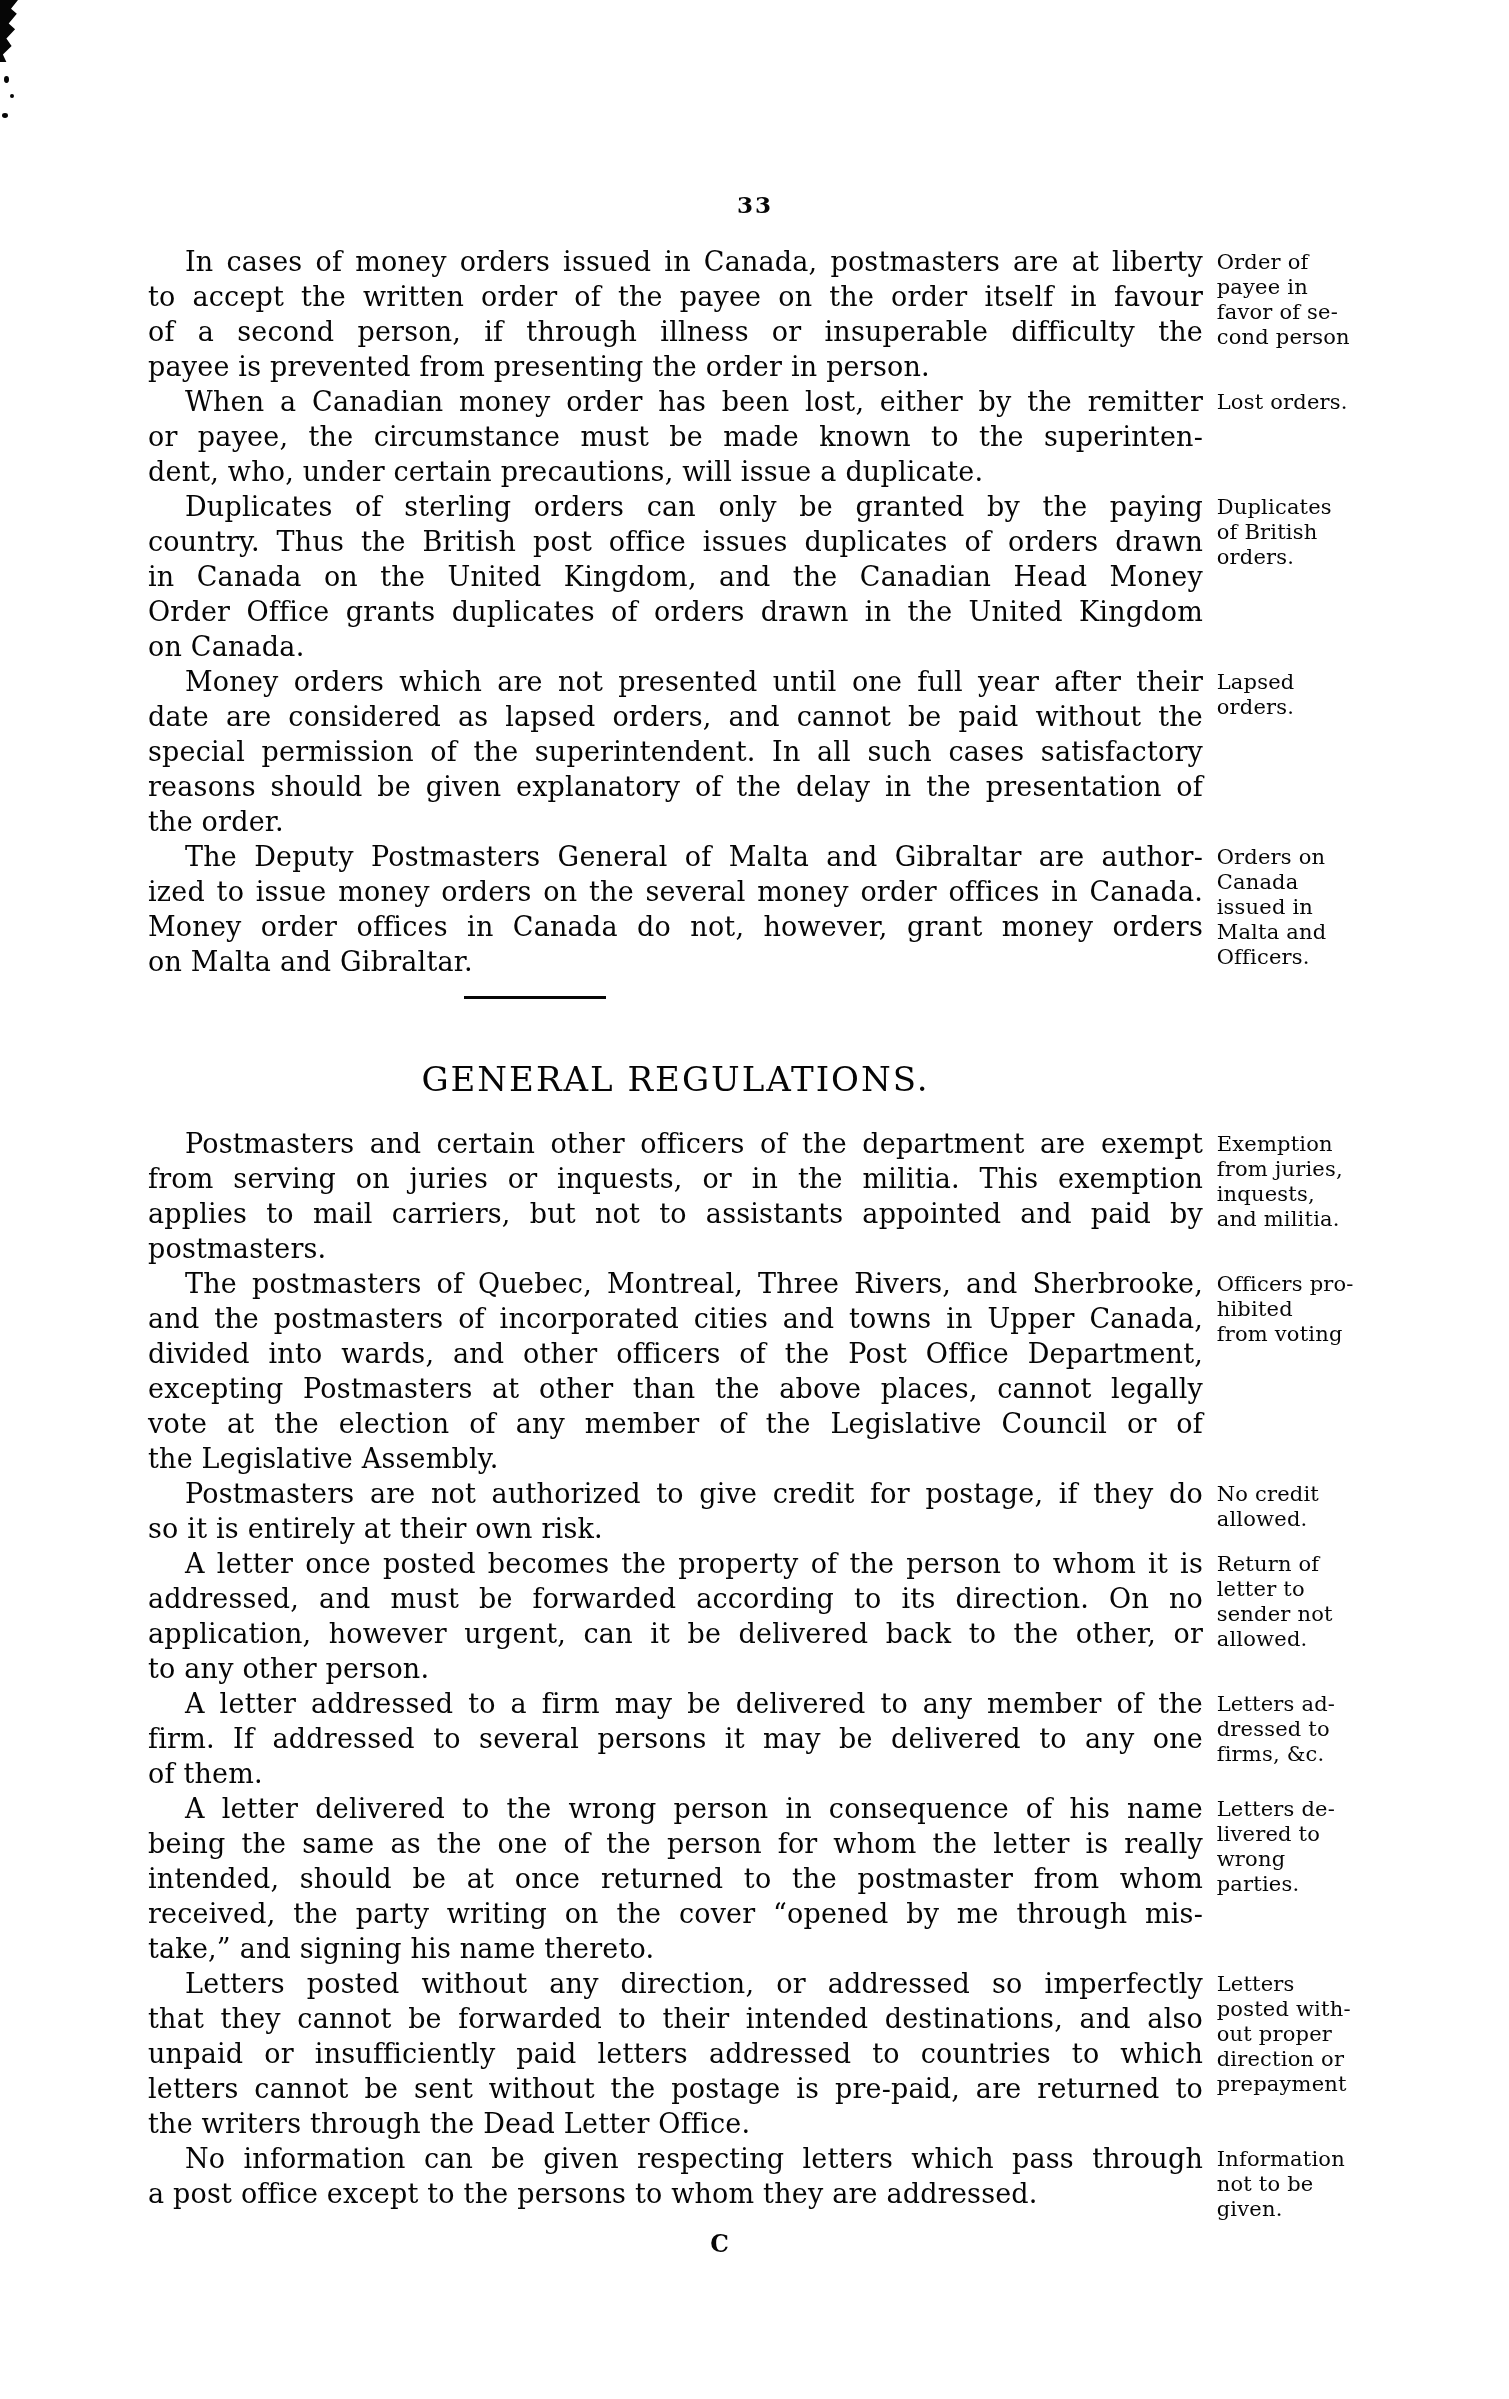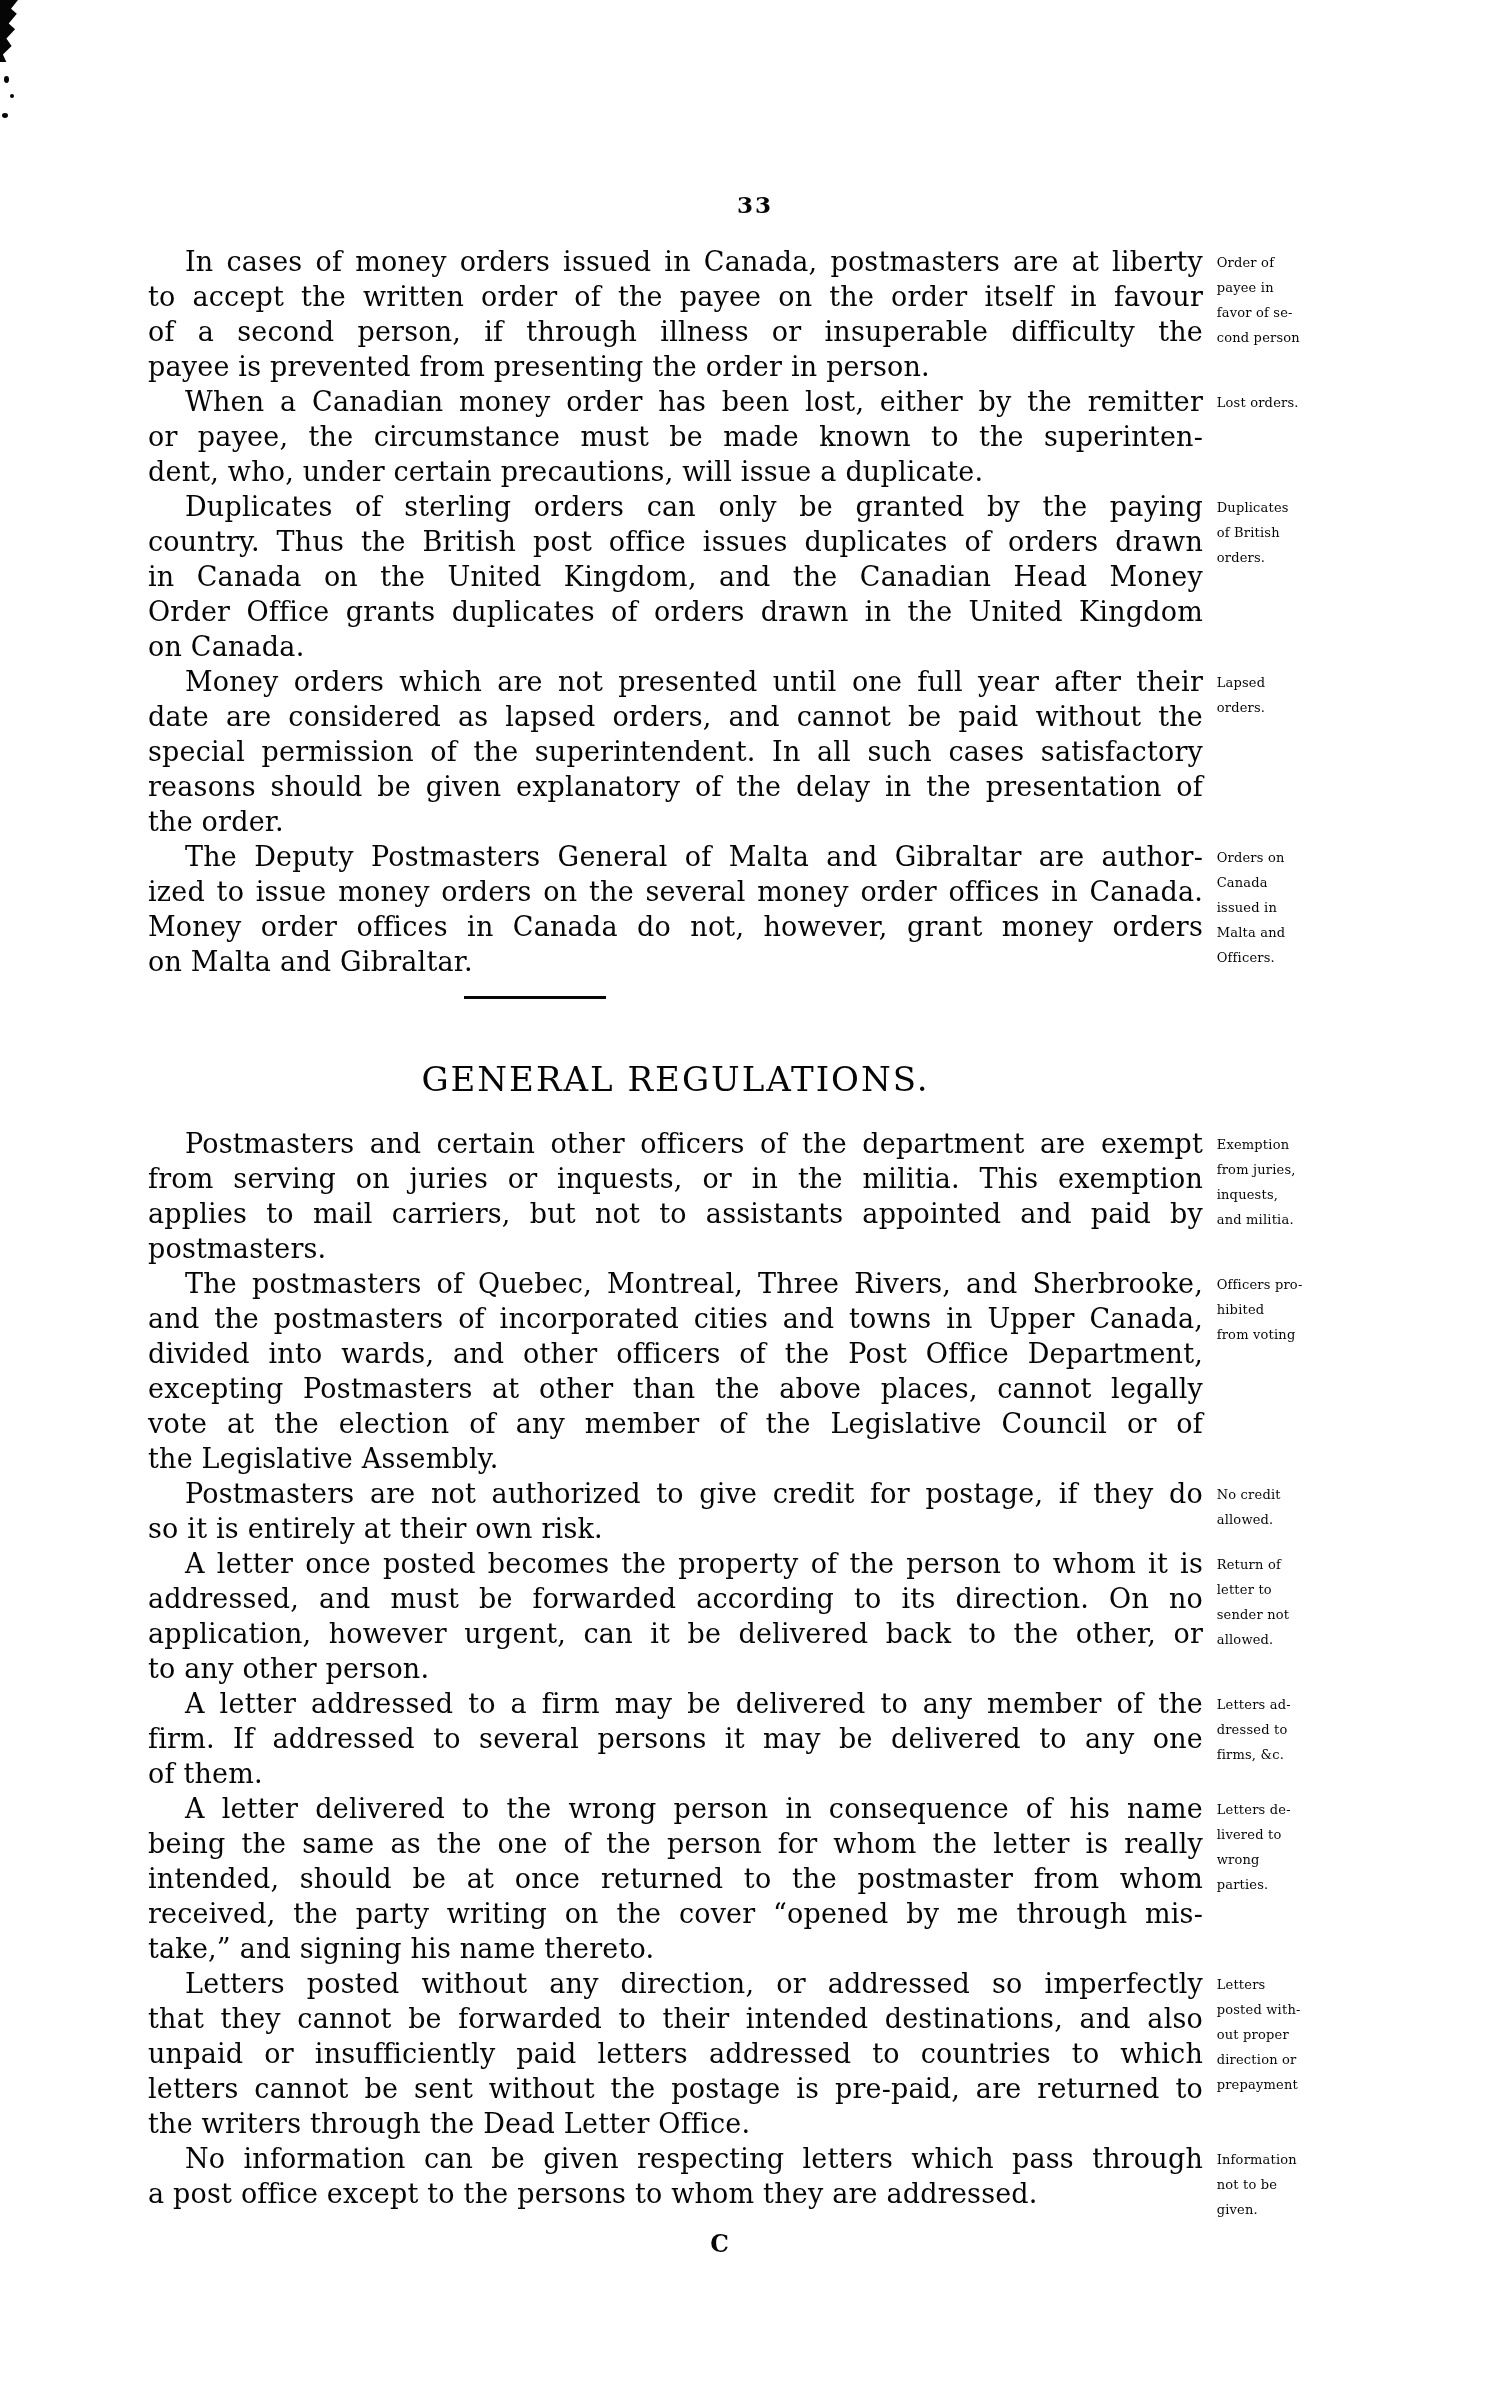--- a/index.html
+++ b/index.html
@@ -29,21 +29,21 @@
     position:absolute;top:191px;left:0;width:1510px;
     text-align:center;font-size:23px;font-weight:bold;letter-spacing:2px;
   }
 
   .content{position:absolute;top:224px;left:0;width:1466px;margin-top:20px;}
 
   .row{display:flex;align-items:flex-start;}
   .main{width:1055px;margin-left:148px;}
   .note{
     width:191px;margin-left:13.7px;padding-top:5.9px;
-    font-size:13px;line-height:25px;
+    font-size:21px;line-height:25px;
     letter-spacing:0.2px;
   }
   .note .note-line{white-space:nowrap;}
 
   .sec1 .line{line-height:35px;}
   .sec2 .line{line-height:35px;}
   .line{
     font-size:27px;
     text-align:justify;text-align-last:justify;
     letter-spacing:0.2px;

